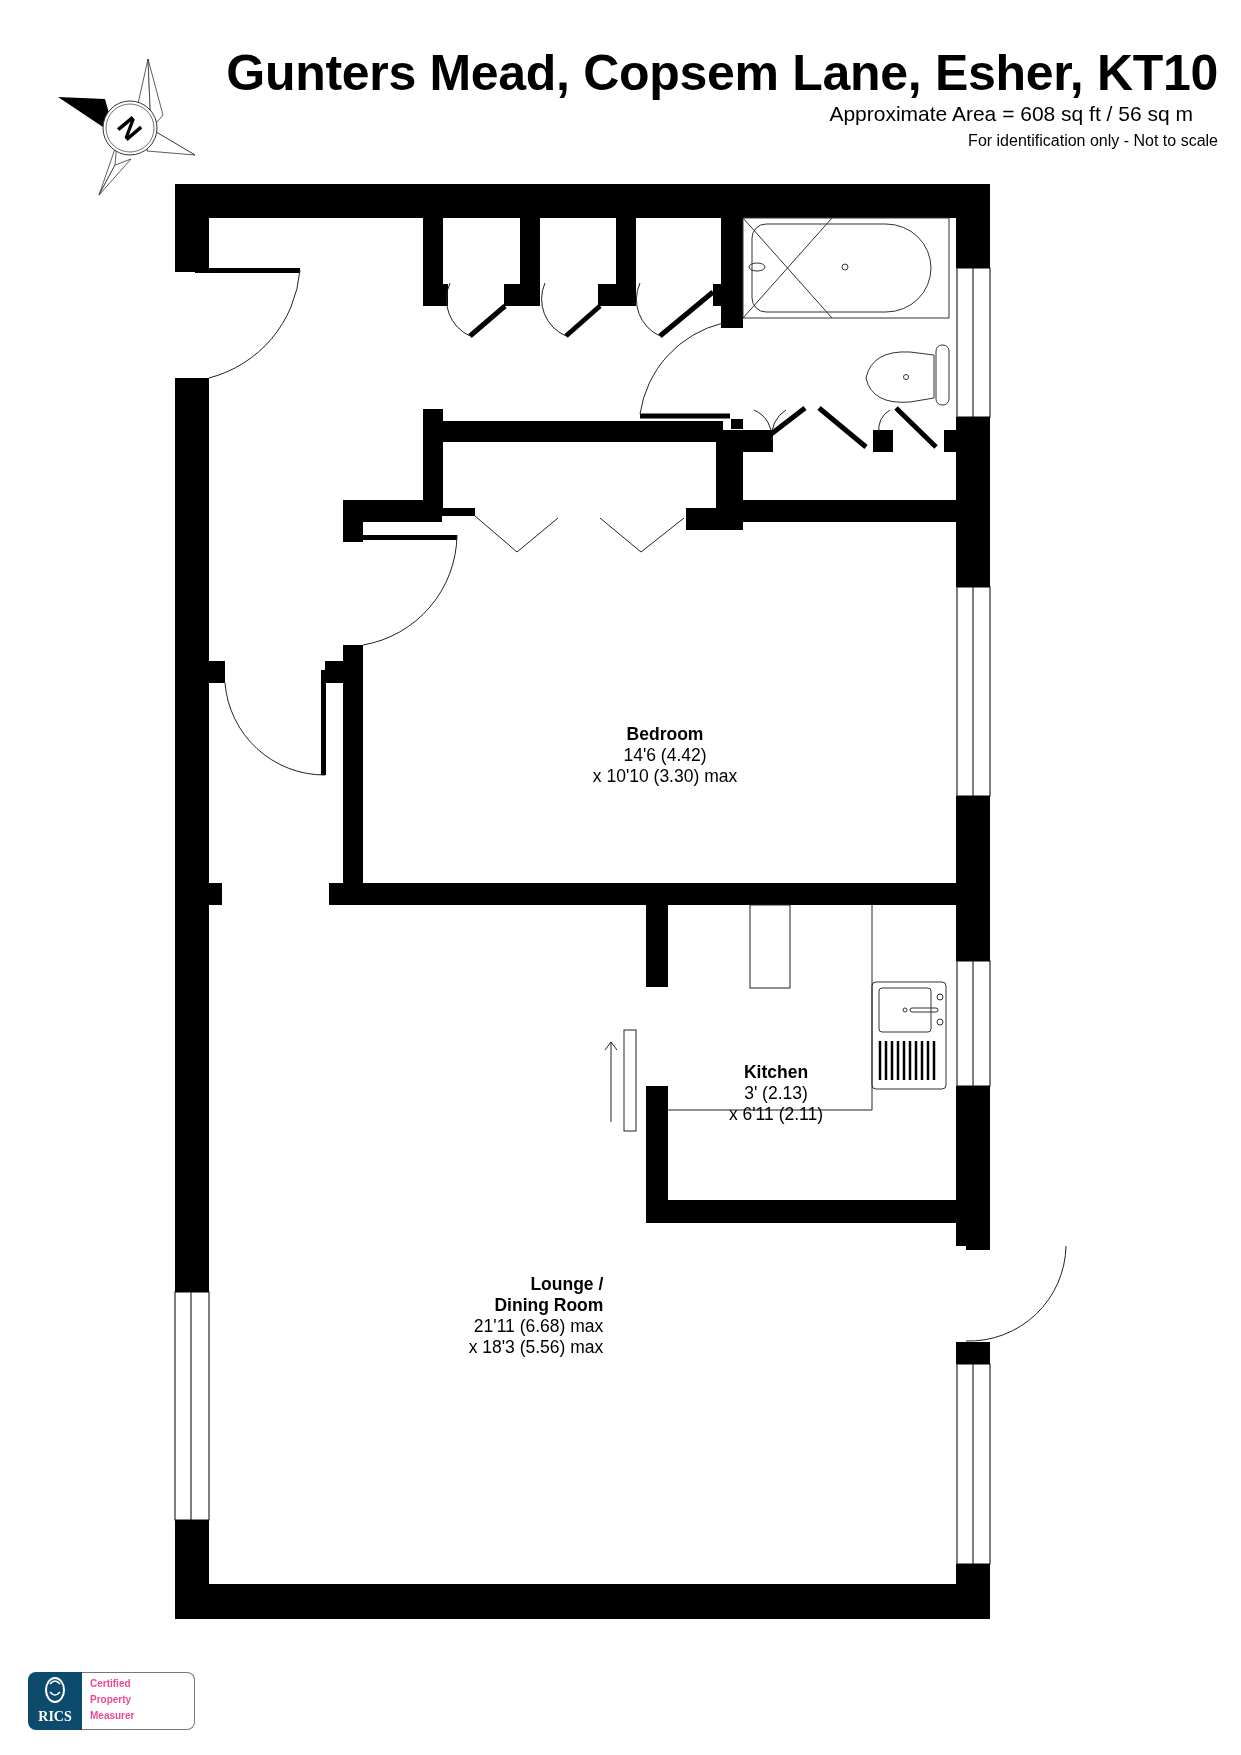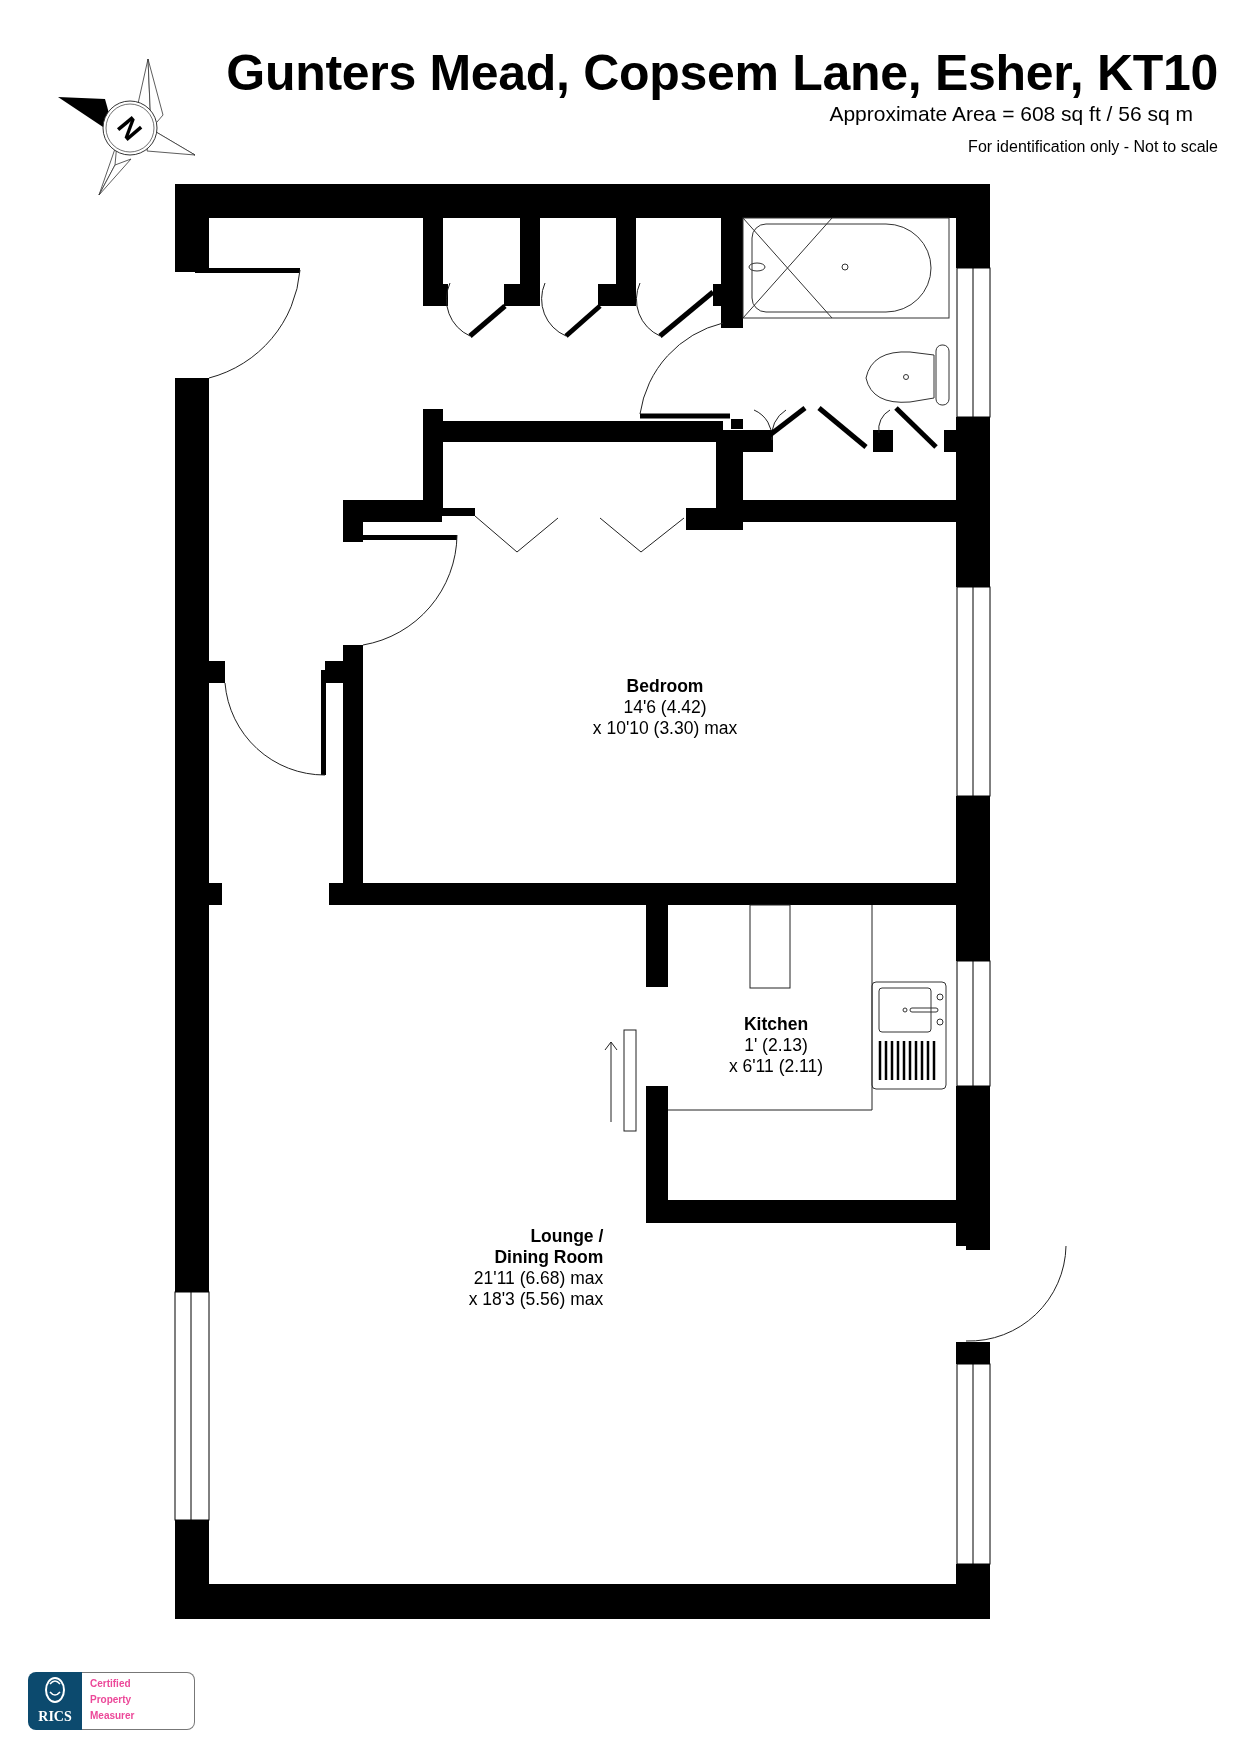--- a/index.html
+++ b/index.html
@@ -1,22 +1,22 @@
 <!DOCTYPE html>
 <html><head>
 <meta charset="utf-8">
 <style>
   html,body{margin:0;padding:0;background:#fff;}
   body{width:1241px;height:1755px;position:relative;overflow:hidden;font-family:"Liberation Sans",sans-serif;color:#000;}
   .title{position:absolute;right:23px;top:44px;font-size:50px;font-weight:bold;white-space:nowrap;letter-spacing:-0.3px;}
   .area{position:absolute;right:48px;top:102px;font-size:21px;white-space:nowrap;}
-  .note{position:absolute;right:23px;top:138px;font-size:16px;white-space:nowrap;}
+  .note{position:absolute;right:23px;top:132px;font-size:16px;white-space:nowrap;}
   .compass{position:absolute;left:55px;top:55px;width:150px;height:150px;}
   .plan{position:absolute;left:0;top:0;width:1241px;height:1755px;}
-  .room-label{position:absolute;text-align:center;font-size:17.5px;line-height:21px;white-space:nowrap;transform:translateX(-50%);}
+  .room-label{position:absolute;text-align:center;font-size:17.5px;line-height:21px;white-space:nowrap;transform:translateX(-50%);margin-top:48px;}
   .room-label .name{font-weight:bold;}
   .footer{position:absolute;left:28px;top:1672px;width:1200px;height:70px;}
   .rics-logo{position:absolute;left:0;top:0;width:54px;height:58px;background:#0c4a6e;color:#fff;border-radius:8px 0 0 8px;}
   .rics-text{position:absolute;left:0;bottom:5px;width:54px;text-align:center;font-family:"Liberation Serif",serif;font-weight:bold;font-size:14px;color:#fff;}
   .rics-badge{position:absolute;left:54px;top:0;width:112px;height:56px;border:1.5px solid #777;border-left:none;border-radius:0 8px 8px 0;}
   .rics-badge span{position:absolute;left:8px;font-size:10px;font-weight:bold;color:#ec4899;line-height:16px;}
   .footer-text{position:absolute;left:188px;top:0;font-size:14.5px;color:#666;line-height:18px;}
 </style>
 </head>
 <body>
@@ -185,21 +185,21 @@
 </svg>
 
 <div class="room-label" style="left:665px;top:676px;">
   <div class="name">Bedroom</div>
   <div>14'6 (4.42)</div>
   <div>x 10'10 (3.30) max</div>
 </div>
 
 <div class="room-label" style="left:776px;top:1014px;">
   <div class="name">Kitchen</div>
-  <div>1' (2.13)</div>
+  <div>3' (2.13)</div>
   <div>x 6'11 (2.11)</div>
 </div>
 
 <div class="room-label" style="left:536px;top:1226px;text-align:right;">
   <div class="name">Lounge /</div>
   <div class="name">Dining Room</div>
   <div>21'11 (6.68) max</div>
   <div>x 18'3 (5.56) max</div>
 </div>
 

